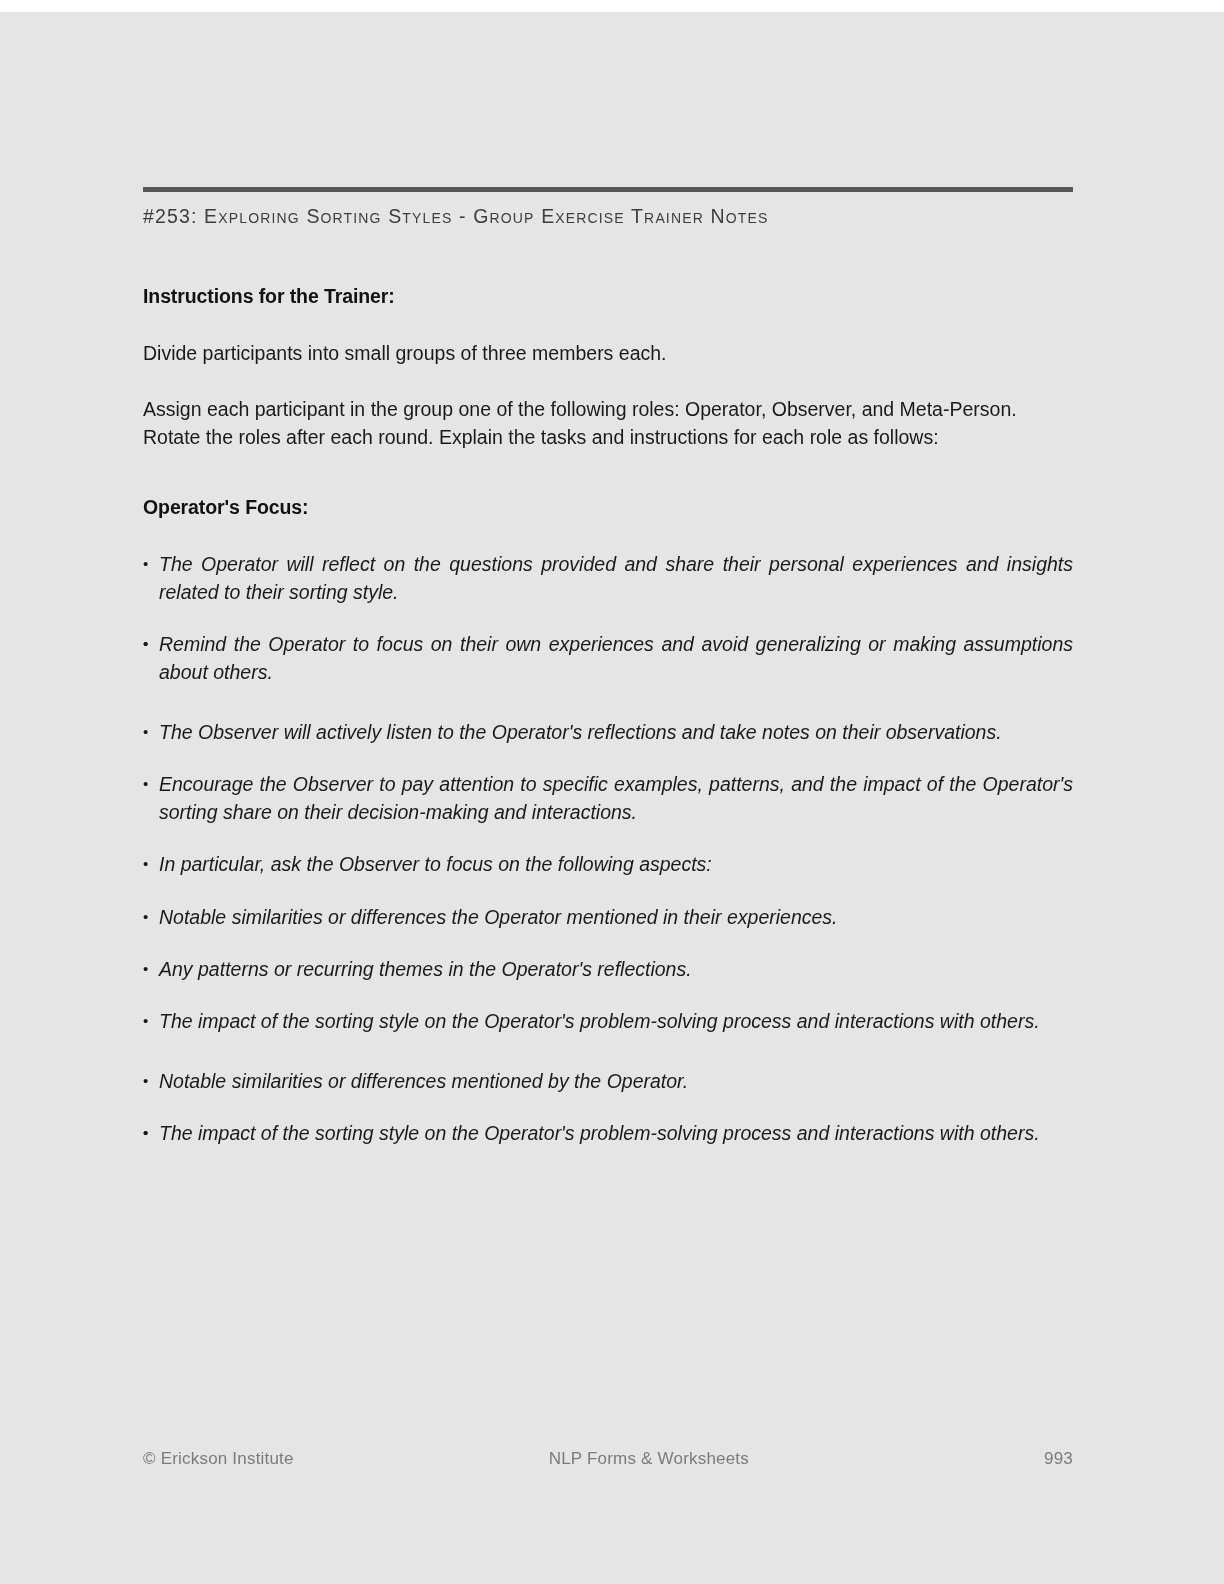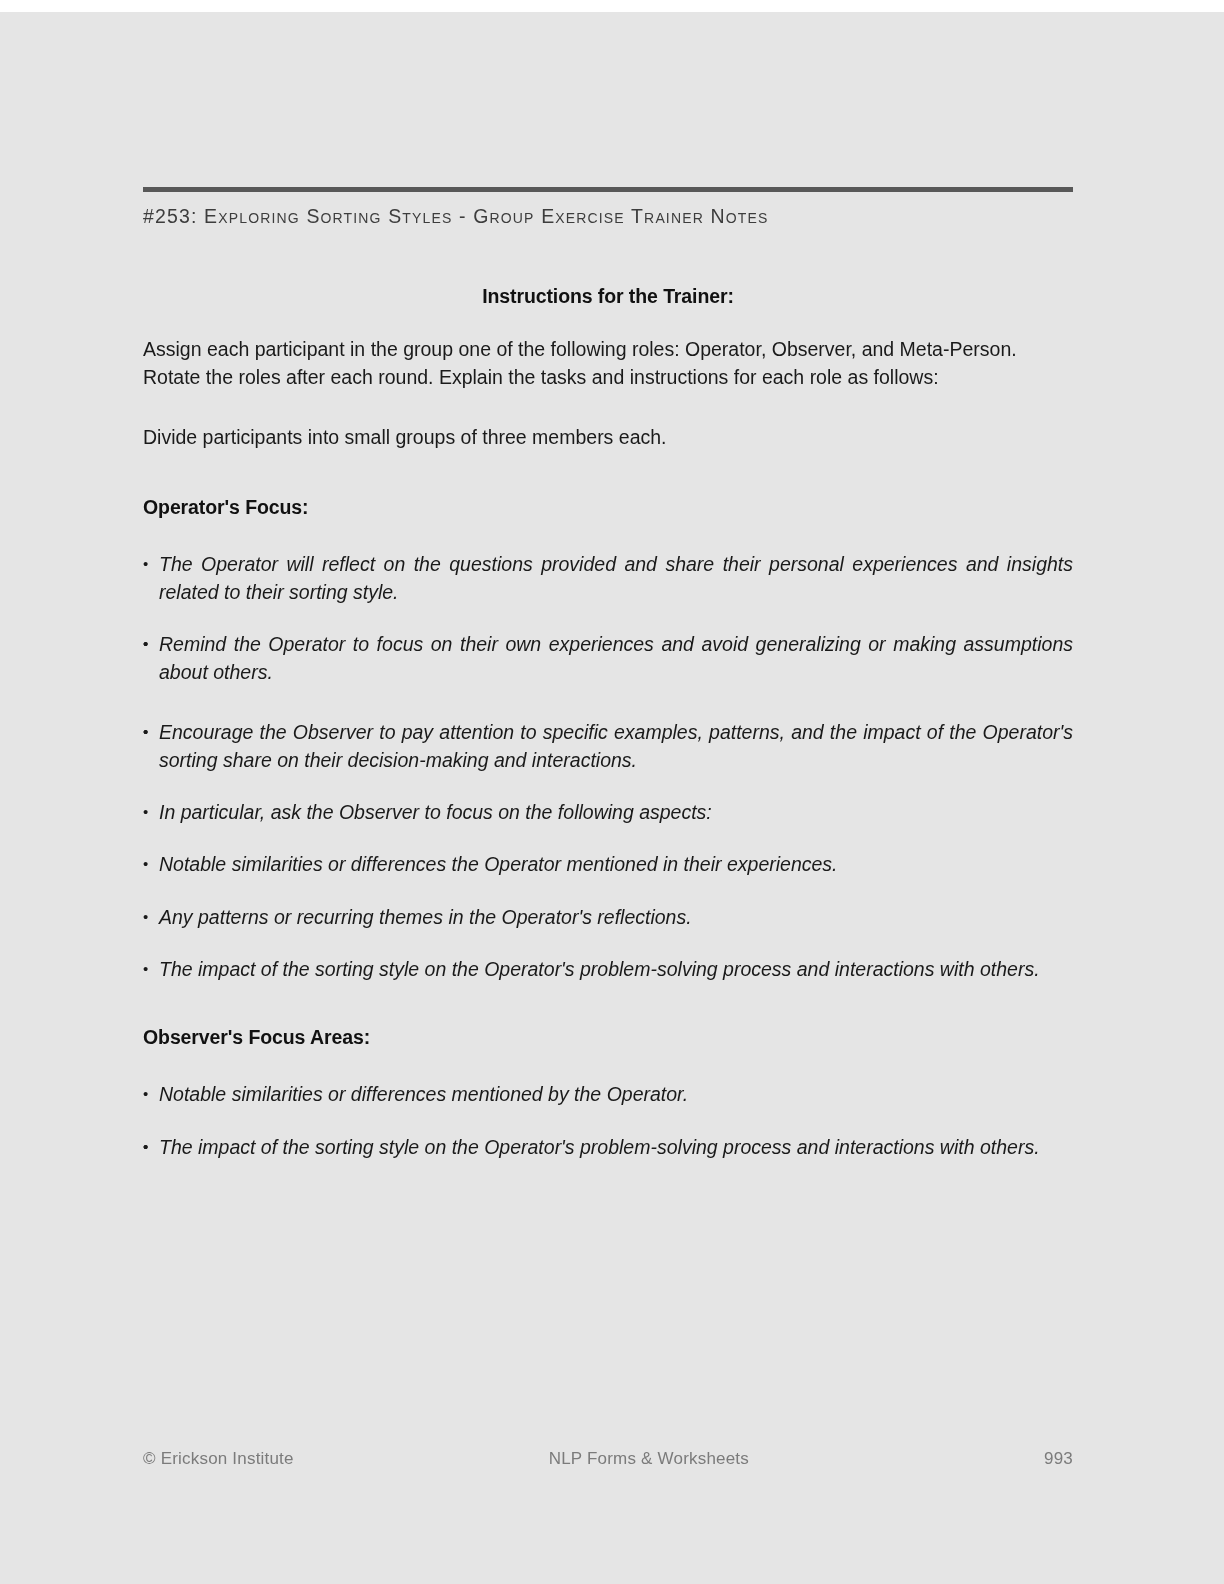--- a/index.html
+++ b/index.html
@@ -41,21 +41,21 @@
     white-space: nowrap;
   }
 
   
   .section-heading {
     font-size: 19.5px;
     font-weight: bold;
     color: #111111;
     letter-spacing: -0.1px;
   }
-  .h-instructions { margin-top: 57px; text-align: center; }
+  .h-instructions { margin-top: 57px; }
   .h-operator     { margin-top: 44px; }
   .h-observer     { margin-top: 43px; }
   .h-focus        { margin-top: 43px; }
 
   
   .para {
     font-size: 19.5px;
     color: #1a1a1a;
     line-height: 1.43;
     text-align: left;
@@ -114,41 +114,42 @@
 </head>
 <body>
 
 <div class="page">
   <div class="content">
 
     <div class="header-rule"></div>
     <div class="doc-title">#253: Exploring Sorting Styles - Group Exercise Trainer Notes</div>
 
     <div class="section-heading h-instructions">Instructions for the Trainer:</div>
+    <div class="para p-divide">Divide participants into small groups of three members each.</div>
     <div class="para p-assign">Assign each participant in the group one of the following roles: Operator, Observer, and Meta-Person. Rotate the roles after each round. Explain the tasks and instructions for each role as follows:</div>
-    <div class="para p-divide">Divide participants into small groups of three members each.</div>
 
     <div class="section-heading h-operator">Operator's Focus:</div>
     <ul class="bullets first">
       <li class="bullet justify">
         <span class="dot">•</span>
         <span>The Operator will reflect on the questions provided and share their personal experiences and insights related to their sorting style.</span>
       </li>
       <li class="bullet">
         <span class="dot">•</span>
       </li>
       <li class="bullet justify">
         <span class="dot">•</span>
         <span>Remind the Operator to focus on their own experiences and avoid generalizing or making assumptions about others.</span>
       </li>
     </ul>
 
     <ul class="bullets first">
       <li class="bullet">
         <span class="dot">•</span>
+        <span>The Observer will actively listen to the Operator's reflections and take notes on their observations.</span>
       </li>
       <li class="bullet justify">
         <span class="dot">•</span>
         <span>Encourage the Observer to pay attention to specific examples, patterns, and the impact of the Operator's sorting share on their decision-making and interactions.</span>
       </li>
       <li class="bullet">
         <span class="dot">•</span>
         <span>In particular, ask the Observer to focus on the following aspects:</span>
       </li>
       <li class="bullet">
@@ -158,21 +159,20 @@
       <li class="bullet">
         <span class="dot">•</span>
         <span>Any patterns or recurring themes in the Operator's reflections.</span>
       </li>
       <li class="bullet justify">
         <span class="dot">•</span>
         <span>The impact of the sorting style on the Operator's problem-solving process and interactions with others.</span>
       </li>
     </ul>
 
-    <div class="section-heading h-focus">Observer's Focus Areas:</div>
     <ul class="bullets first">
       <li class="bullet">
         <span class="dot">•</span>
         <span>Notable similarities or differences mentioned by the Operator.</span>
       </li>
       <li class="bullet">
         <span class="dot">•</span>
       </li>
       <li class="bullet justify">
         <span class="dot">•</span>

